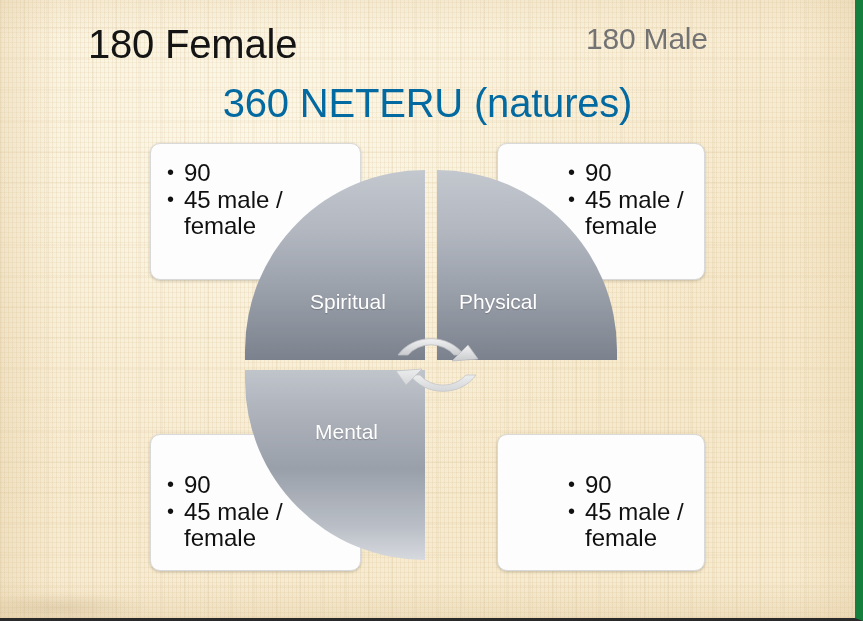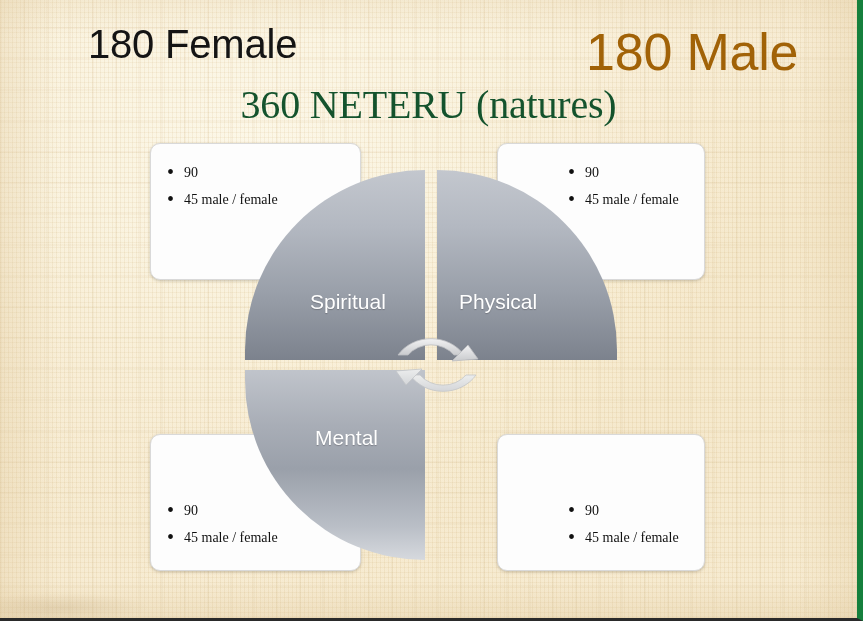--- a/index.html
+++ b/index.html
@@ -10,21 +10,21 @@
   }
 
   .slide {
     position: relative;
     width: 863px;
     height: 621px;
     overflow: hidden;
     font-family: "Liberation Sans", sans-serif;
     background-color: #f3e6c8;
     box-sizing: border-box;
-    border-right: 6px solid #15803d;
+    border-right: 8px solid #15803d;
     border-bottom: 3px solid #2a2a2a;
   }
 
   
   .bg-texture {
     position: absolute;
     inset: 0;
     background-color: #f5e9ce;
     background-image:
       repeating-linear-gradient(90deg,
@@ -84,36 +84,35 @@
     top: 22px;
     font-size: 40px;
     color: #141414;
     letter-spacing: -0.2px;
     white-space: nowrap;
   }
   .hdr-male {
     position: absolute;
     left: 586px;
     top: 22px;
-    font-size: 52px;
-    color: #a16207;
+    font-size: 30px;
+    color: #737373;
     letter-spacing: -0.2px;
     white-space: nowrap;
   }
   .hdr-total {
     position: absolute;
     left: 0;
     right: 0;
     top: 81px;
     text-align: center;
     font-size: 40px;
-    color: #14532d;
+    color: #0369a1;
     letter-spacing: -0.2px;
     white-space: nowrap;
-    font-family: Liberation Serif, serif;
   }
 
   
   .diagram {
     position: absolute;
     left: 245px;
     top: 170px;
     width: 372px;
     height: 390px;
   }
@@ -149,21 +148,21 @@
   }
   .quad-tr .quad-label { left: 22px; bottom: 46px; }
 
   
   .quad-bl {
     left: 0px;
     top: 200px;
     border-radius: 0 0 0 180px;
     background: linear-gradient(180deg, #c0c4cb 0%, #a9aeb7 28%, #9aa0aa 52%, #b9bec6 82%, #d6d9de 100%);
   }
-  .quad-bl .quad-label { left: 70px; top: 56px; }
+  .quad-bl .quad-label { left: 70px; top: 50px; }
 
   
   .quad-br {
     left: 192px;
     top: 200px;
     border-radius: 0 0 180px 0;
     background: linear-gradient(180deg, #c0c4cb 0%, #a9aeb7 28%, #9aa0aa 52%, #b9bec6 82%, #d6d9de 100%);
   }
   .quad-br .quad-label { left: 18px; top: 42px; }
 
@@ -187,26 +186,25 @@
     display: flex;
     flex-direction: column;
   }
   .callout ul {
     list-style: none;
     margin: 0;
     padding: 0;
   }
   .callout li {
     position: relative;
-    font-size: 14px;
+    font-size: 24px;
     line-height: 26px;
     color: #111111;
     padding-left: 17px;
     margin-bottom: 1px;
-    font-family: Liberation Serif, serif;
   }
   .callout li::before {
     content: "\2022";
     position: absolute;
     left: 0;
     top: -1px;
     font-size: 20px;
     color: #111111;
   }
 

